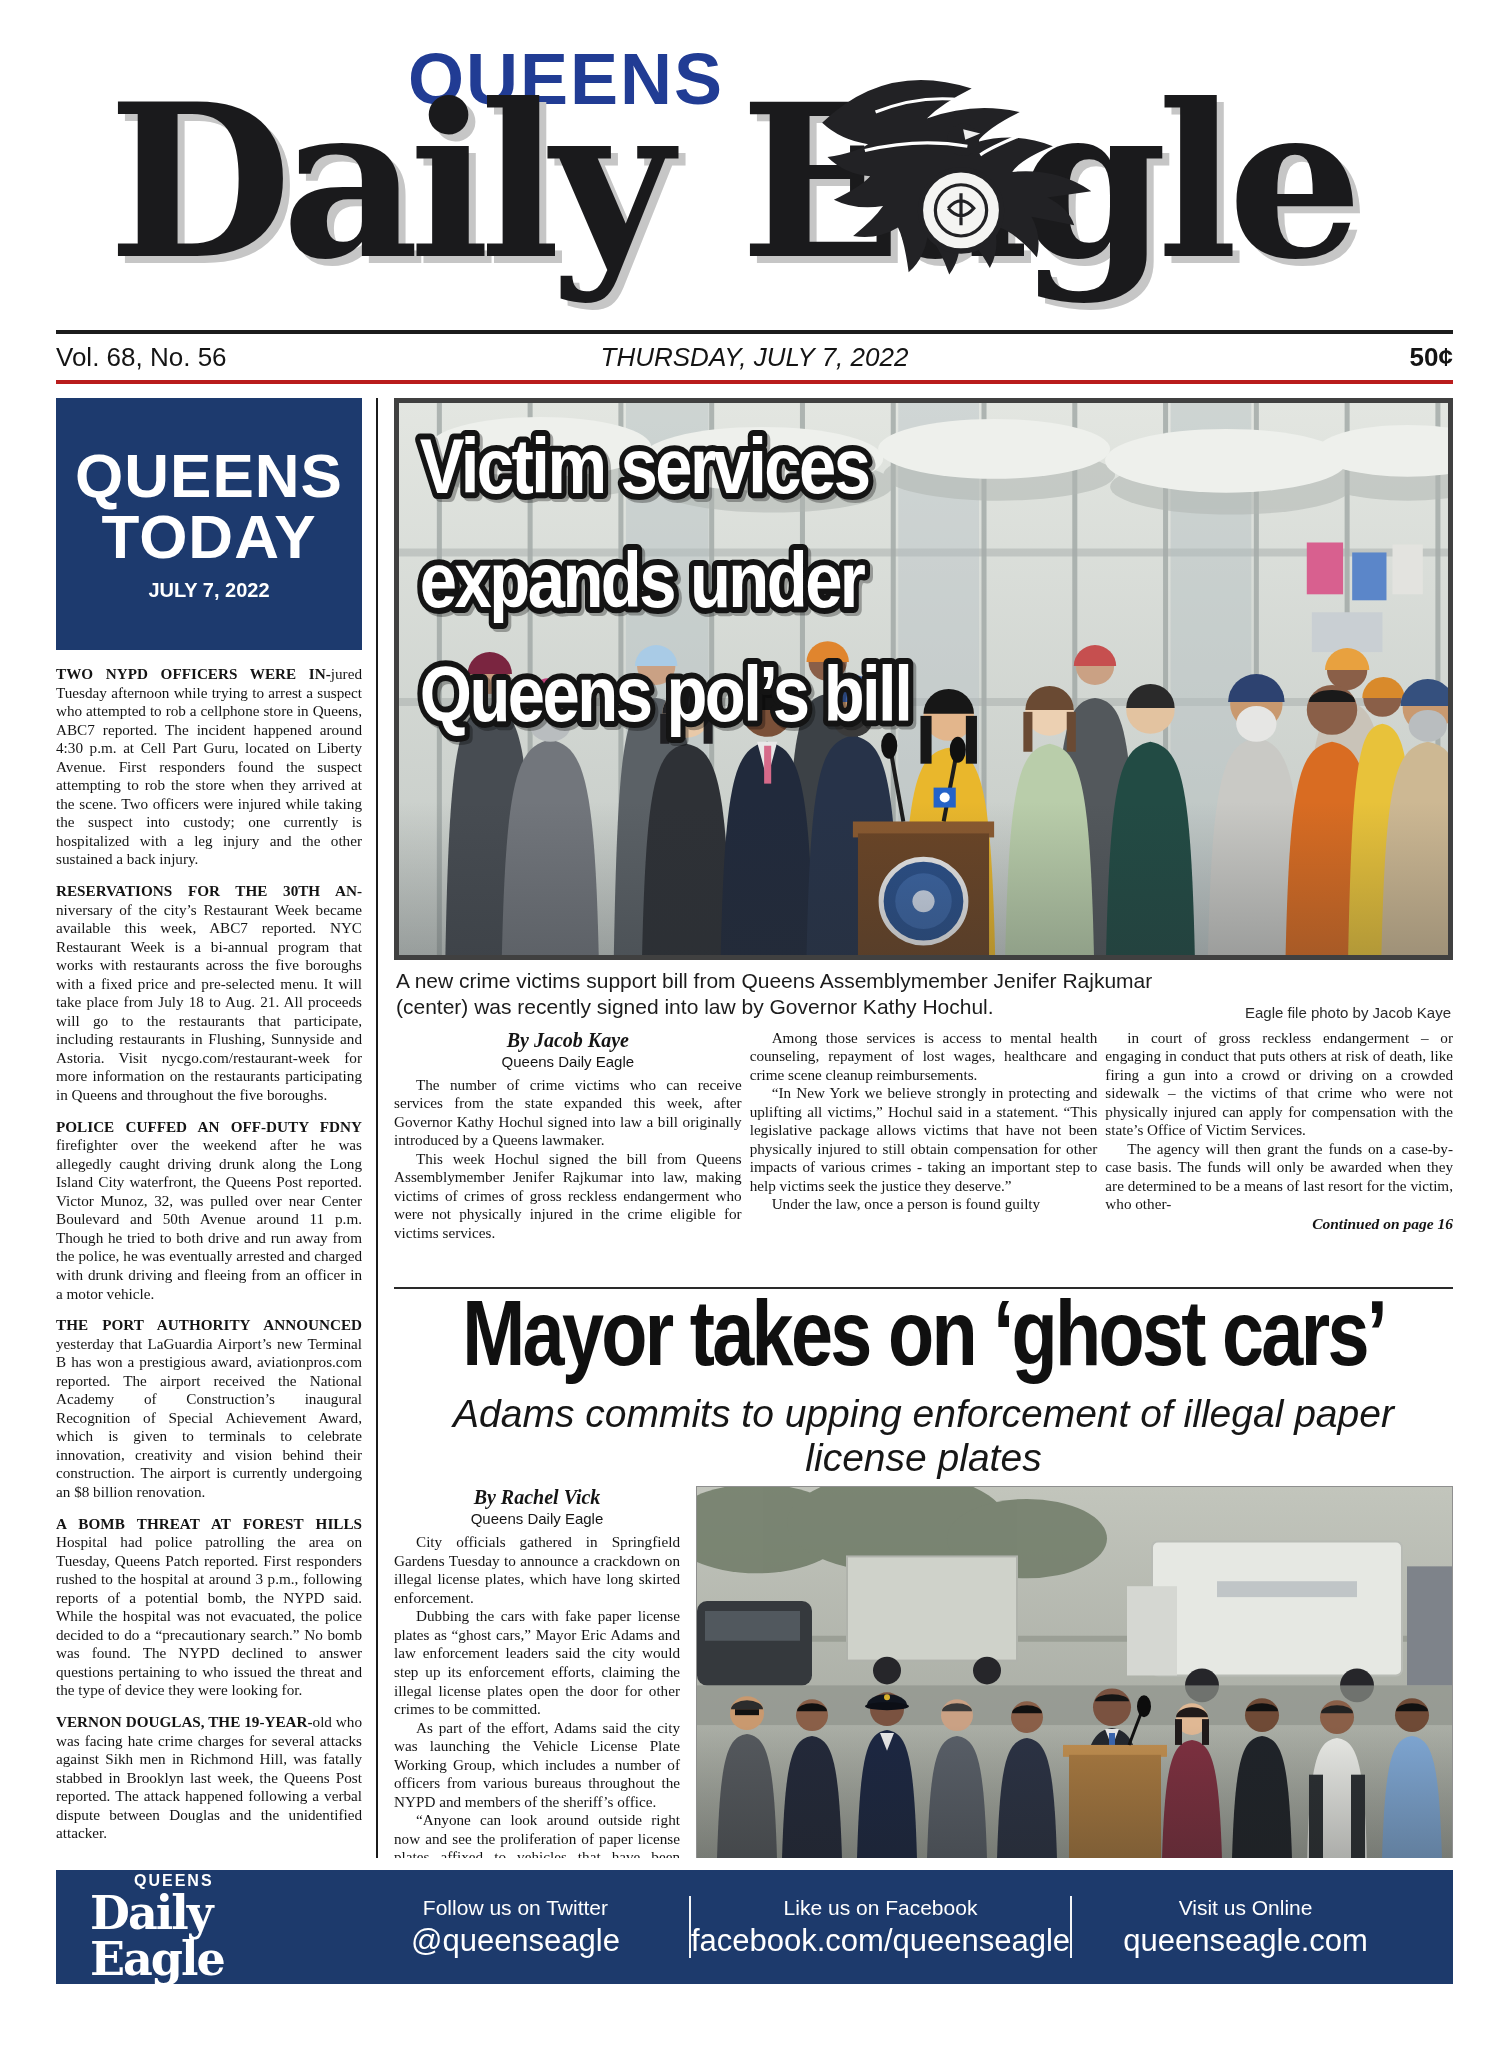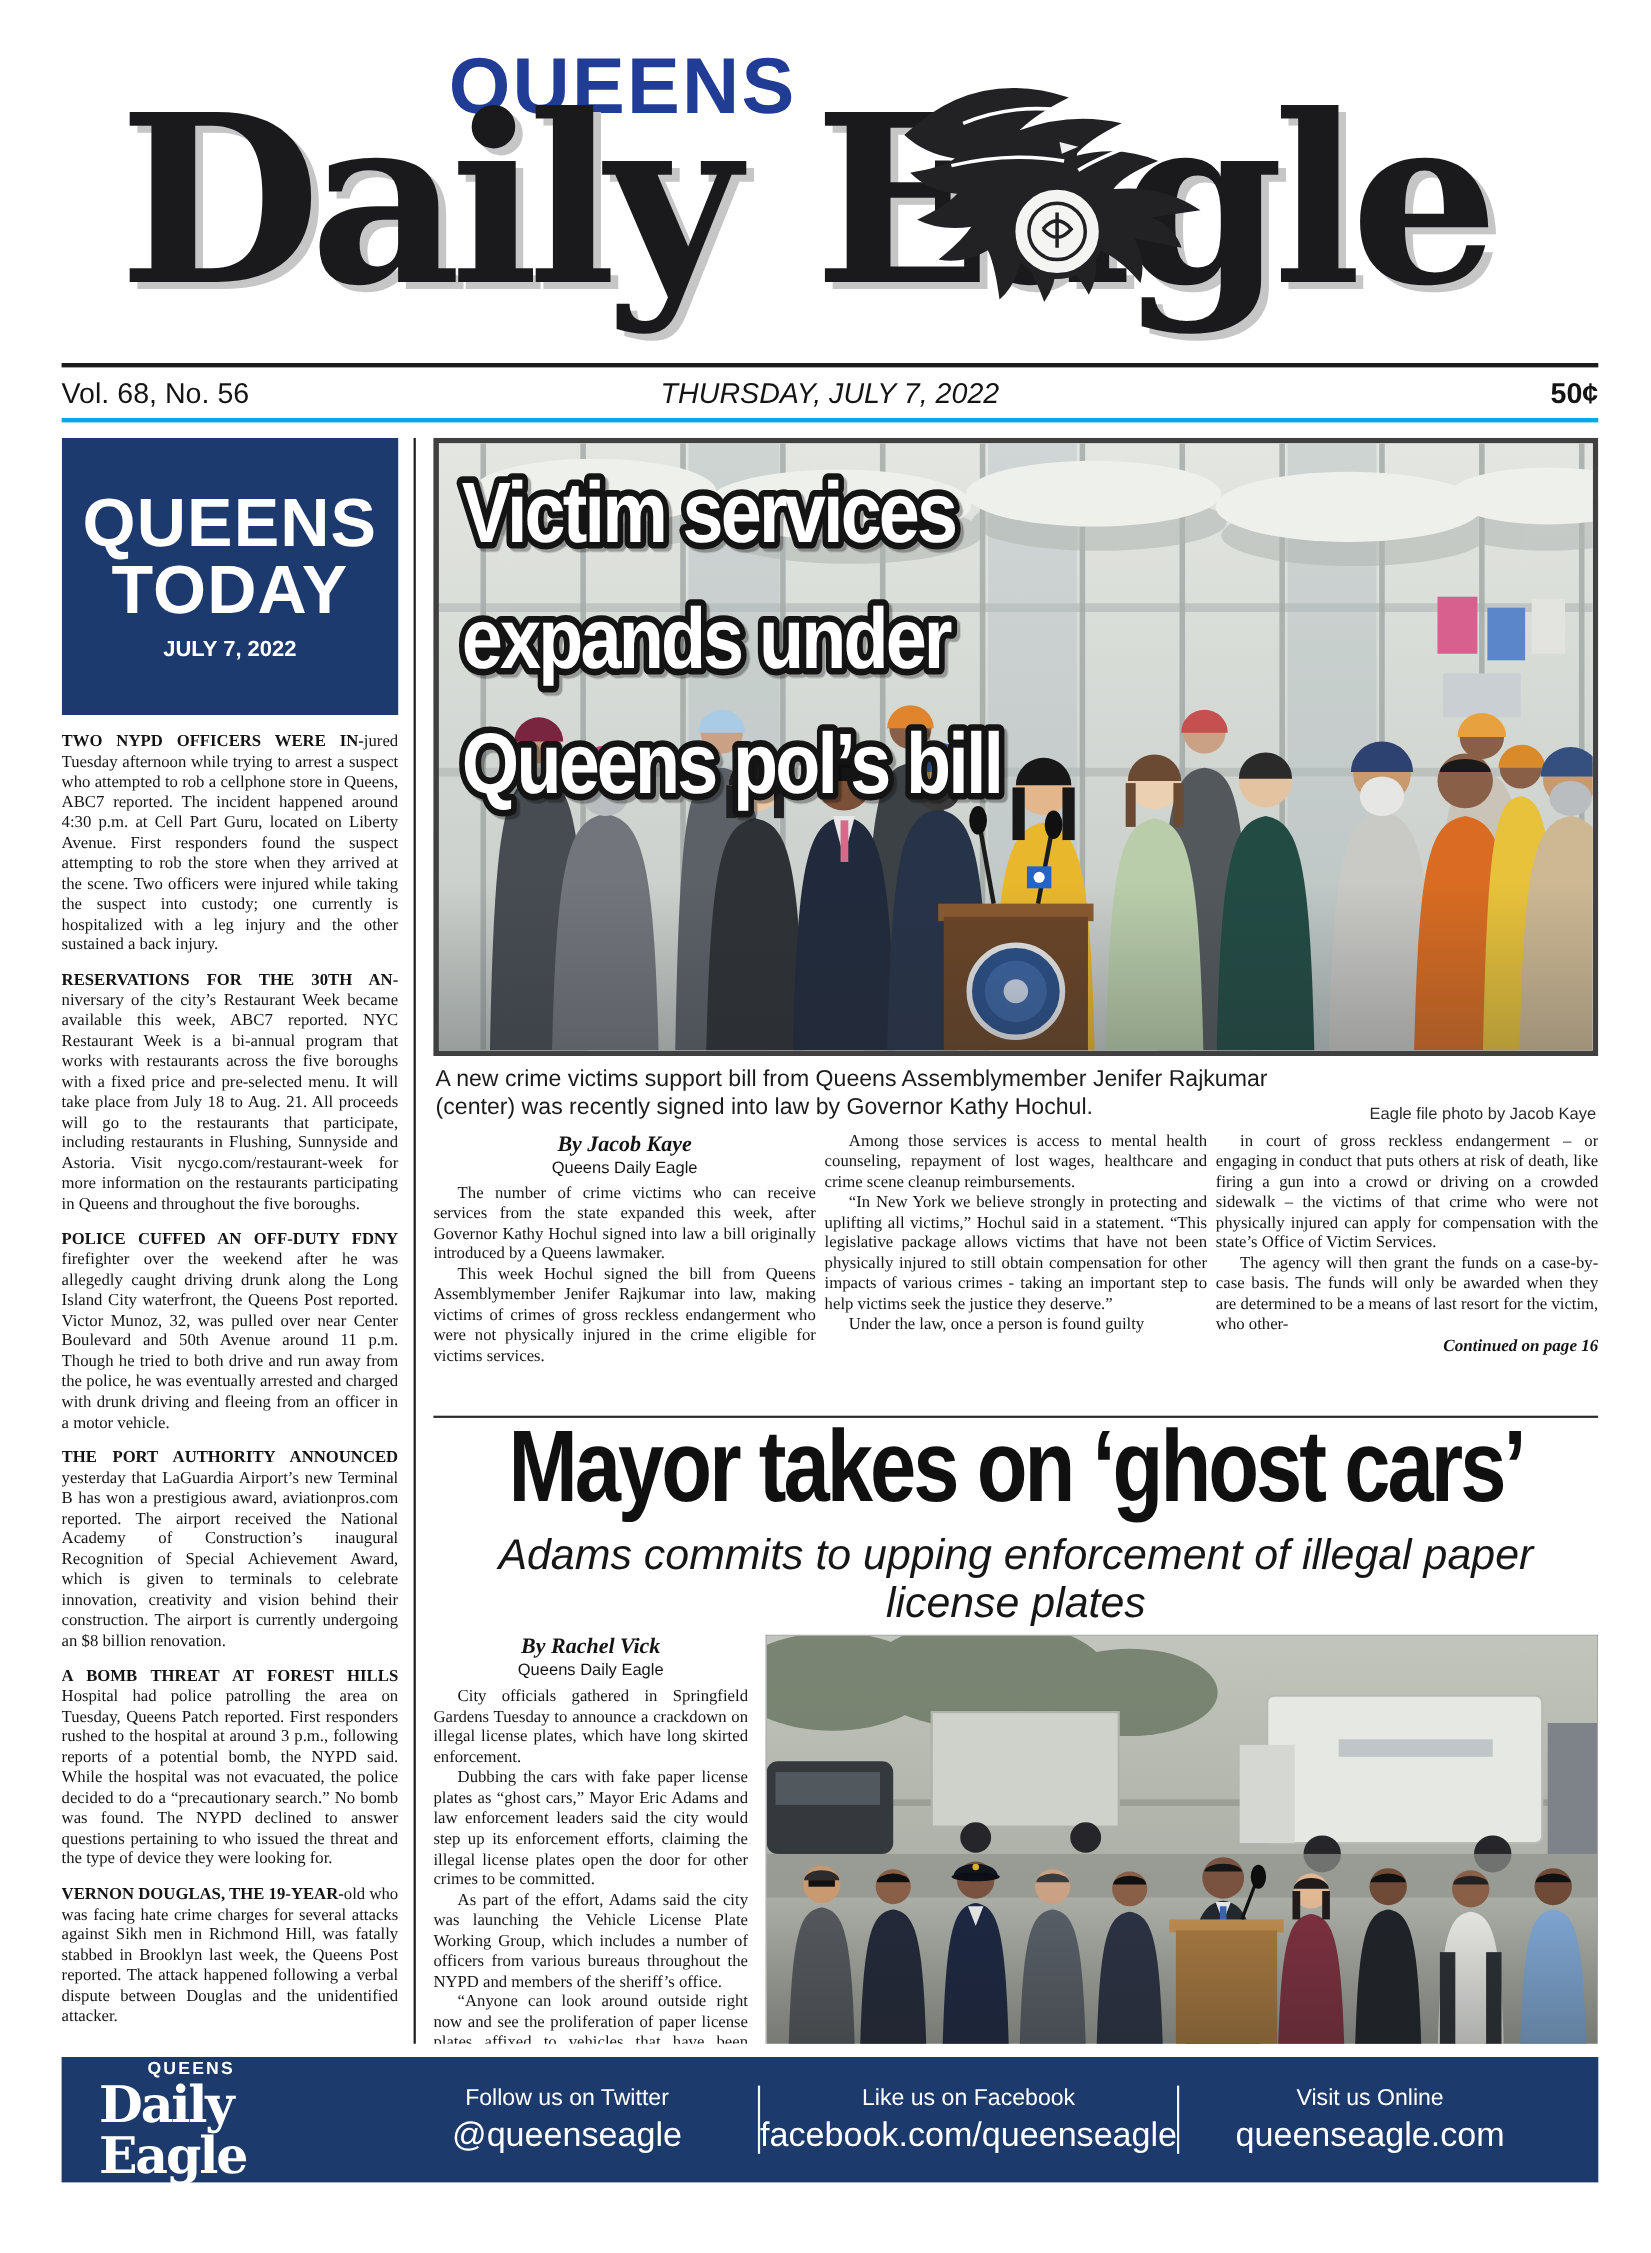--- a/index.html
+++ b/index.html
@@ -10,21 +10,21 @@
   .masthead{position:relative;height:300px;}
   .m-kicker{position:absolute;left:352px;top:8px;font-family:"Liberation Sans",sans-serif;
     font-weight:bold;font-size:72px;letter-spacing:2px;color:#213c94;}
   .m-word{position:absolute;top:46px;font-family:"DejaVu Serif",serif;font-weight:bold;
     font-size:212px;line-height:1;letter-spacing:-10px;color:#1a1a1c;text-shadow:7px 7px 0 #c6c6c6;margin-left:44px;}
   .m-daily{left:8px;}
   .m-eagle{left:640px;}
   .m-eaglesvg{position:absolute;left:740px;top:18px;width:330px;height:235px;}
 
   
-  .datebar{border-top:4px solid #1c1c1c;border-bottom:4px solid #0ea5e9;height:46px;
+  .datebar{border-top:4px solid #1c1c1c;border-bottom:4px solid #b91c1c;height:46px;
     display:flex;align-items:center;font-family:"Liberation Sans",sans-serif;font-size:26px;}
   .db-vol{flex:1;text-align:left;}
   .db-date{flex:1.4;text-align:center;font-style:italic;}
   .db-price{flex:1;text-align:right;font-weight:bold;}
 
   
   .content{margin-top:14px;display:grid;grid-template-columns:322px 1fr;column-gap:16px;height:1460px;overflow:hidden;}
   .sidebar{border-right:2px solid #1b1b1b;padding-right:14px;overflow:hidden;}
   .qtbox{height:252px;background:#1d3a6e;color:#fff;text-align:center;display:flex;
     flex-direction:column;justify-content:center;margin-bottom:15px;}

